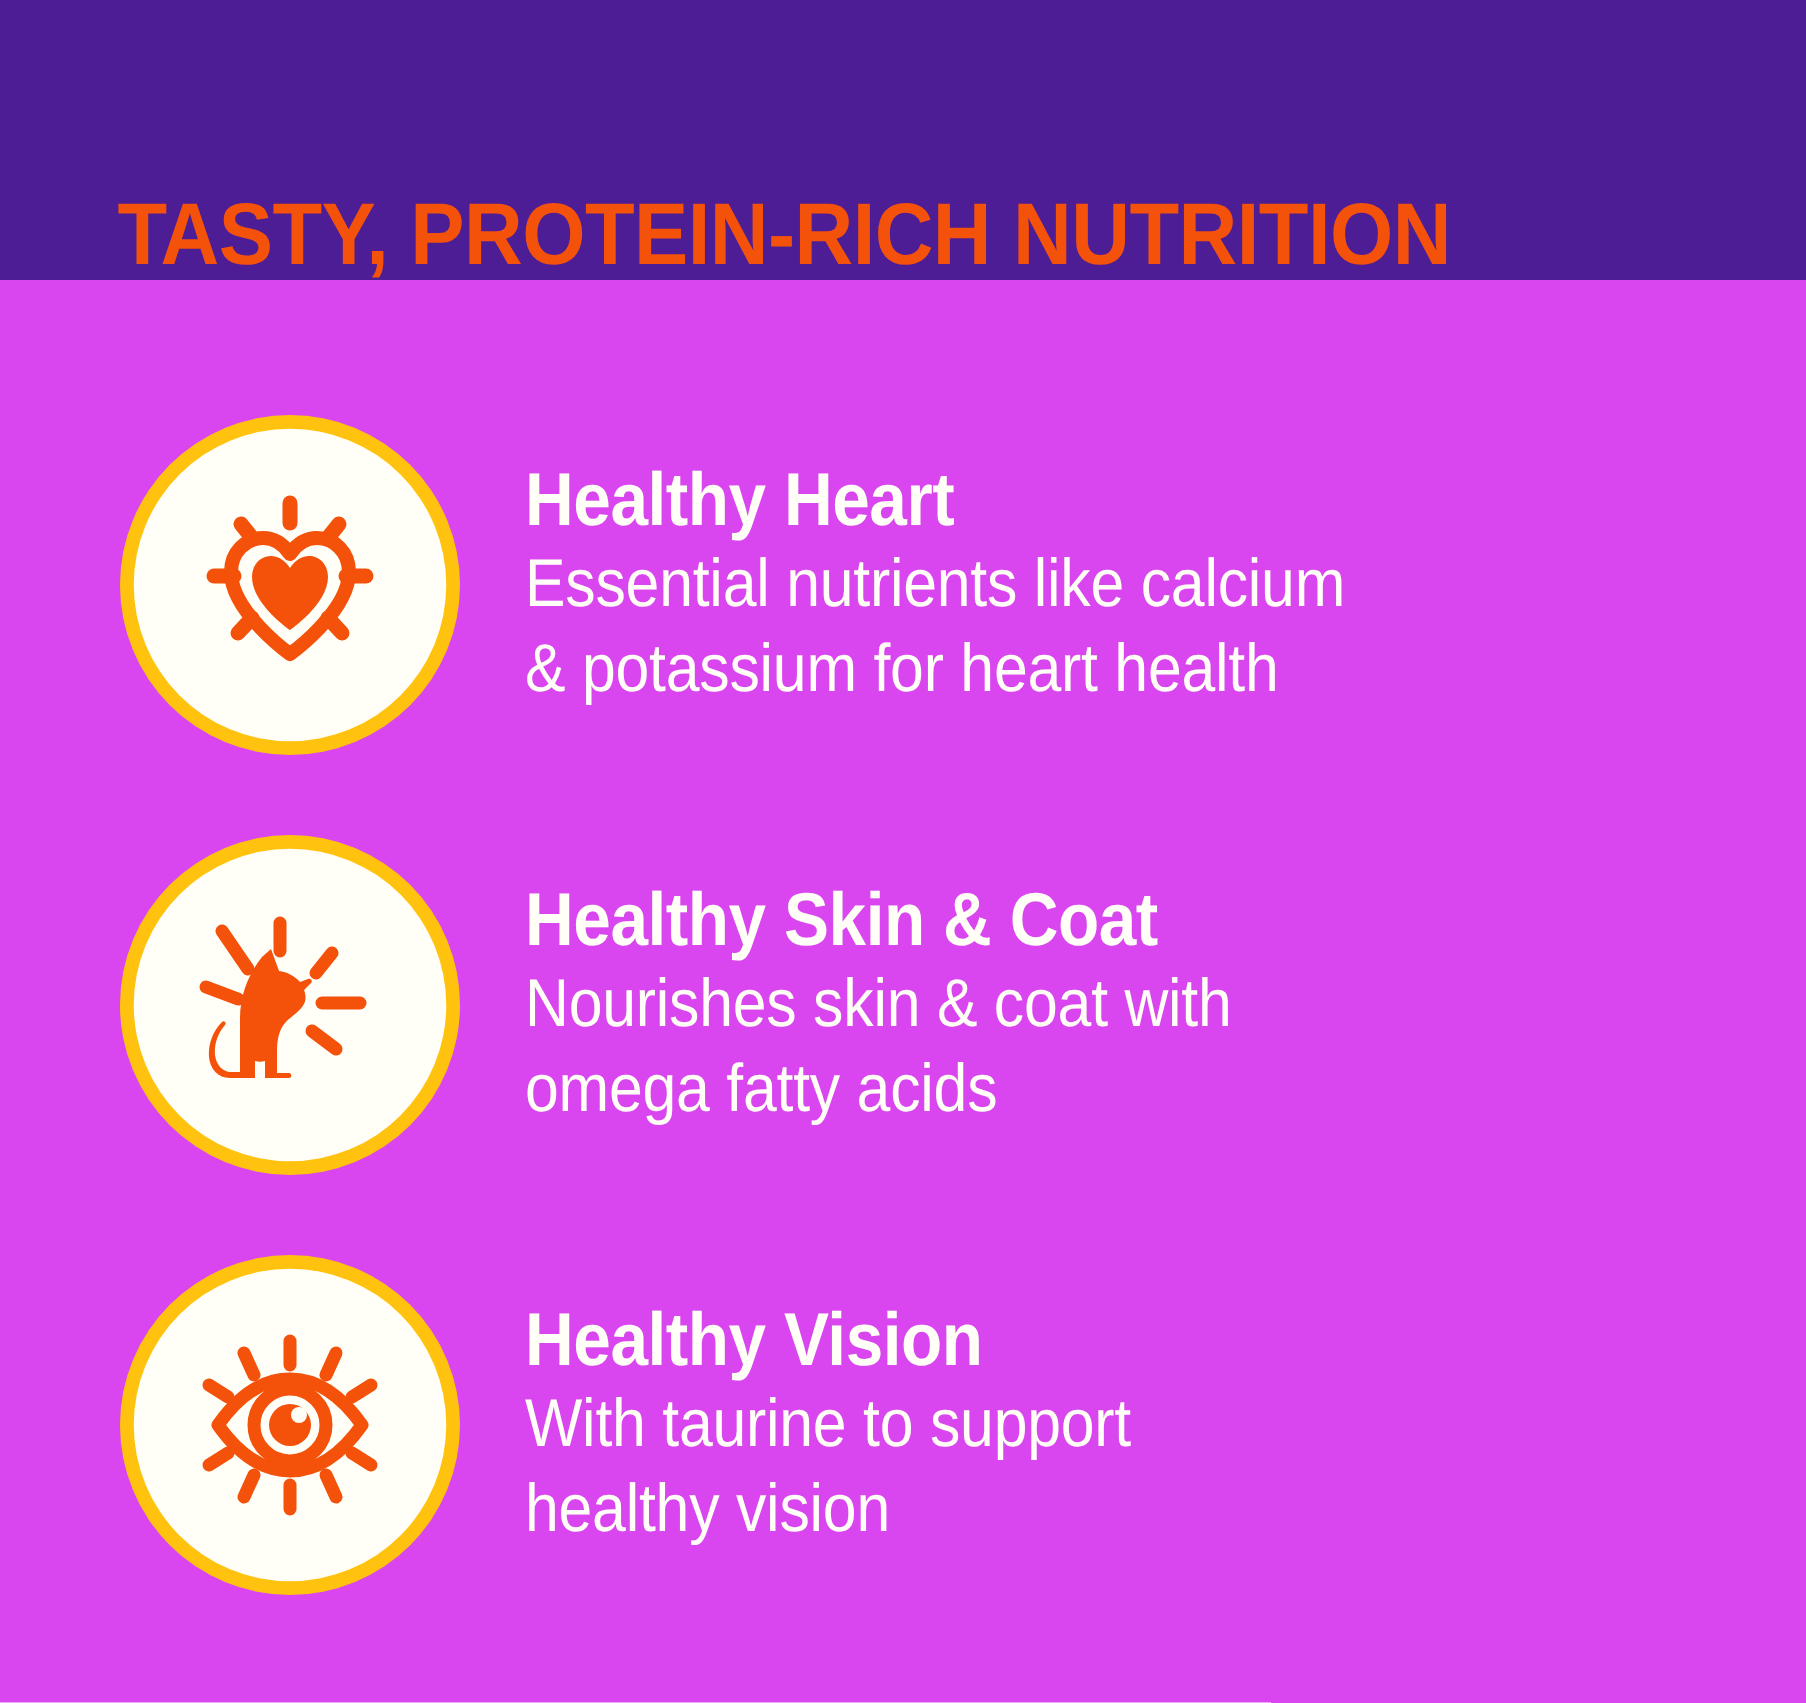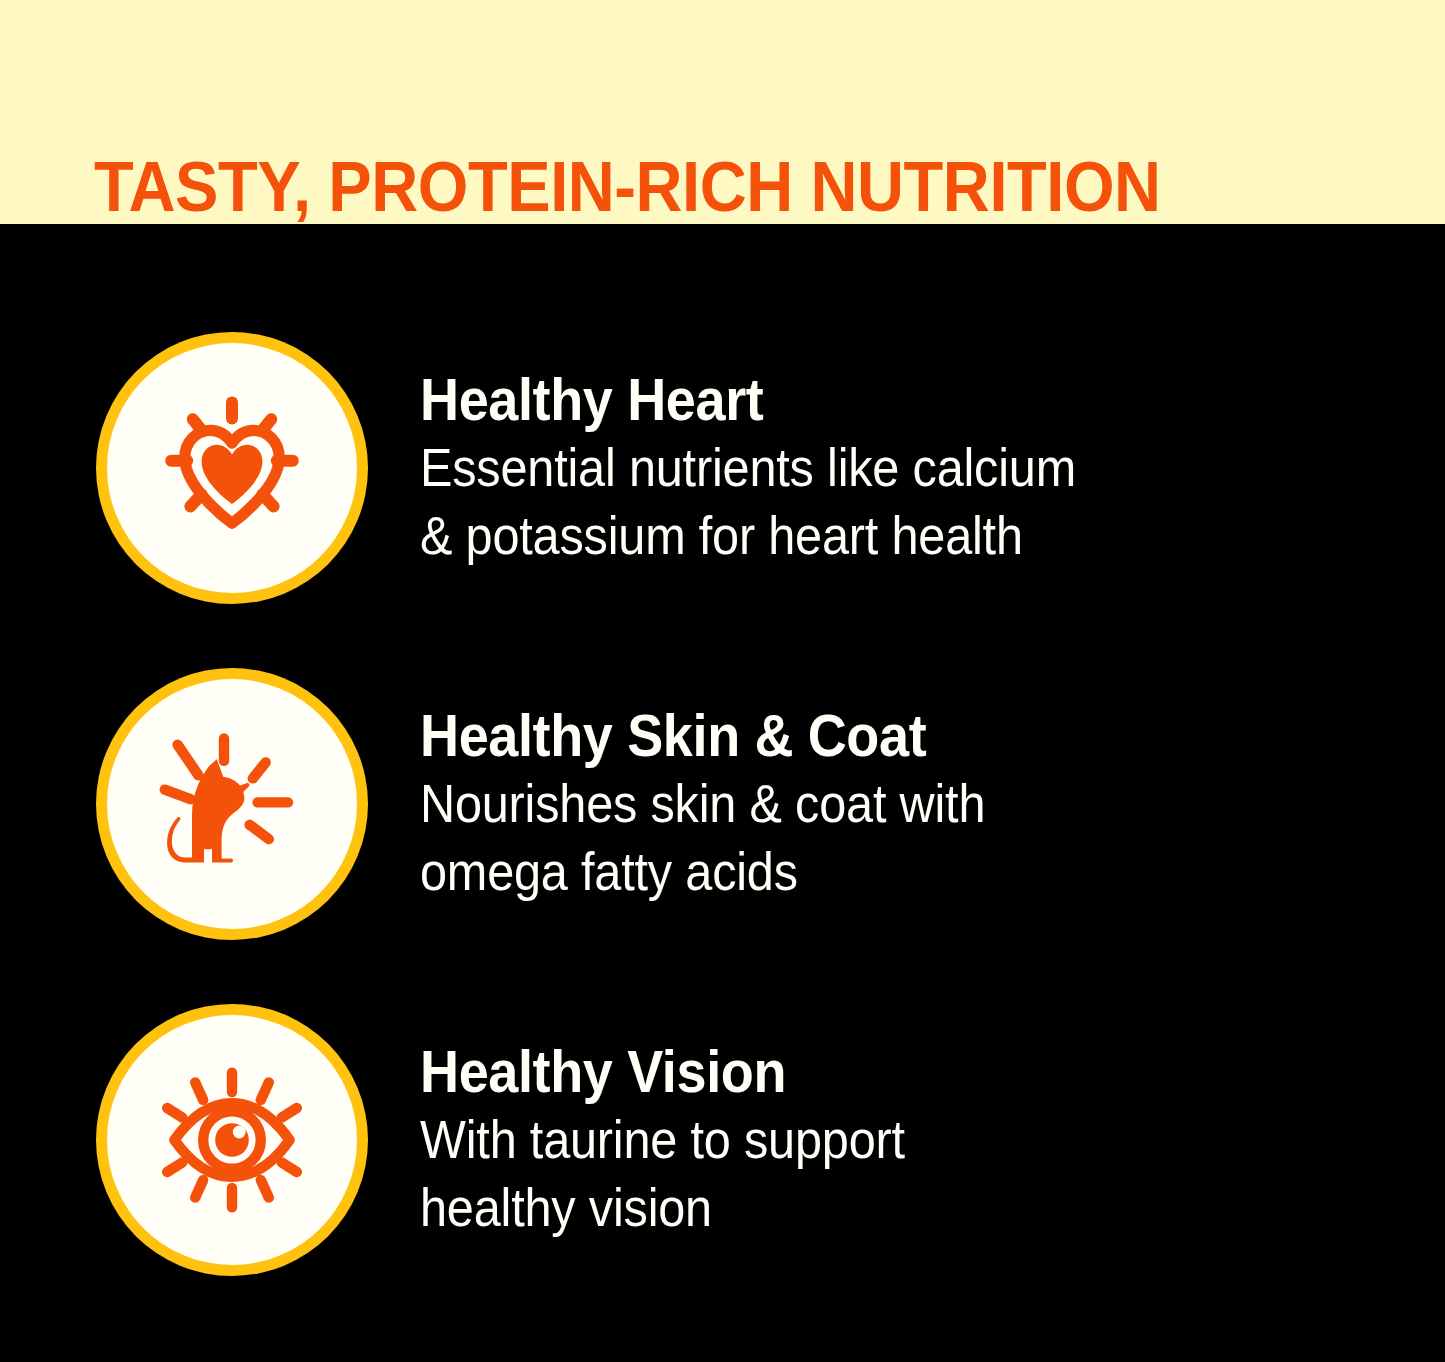--- a/index.html
+++ b/index.html
@@ -22,21 +22,21 @@
     overflow: hidden;
   }
 
   
   .header {
     position: absolute;
     left: 0;
     top: 0;
     width: 1445px;
     height: 224px;
-    background: #fef9c3;
+    background: #4c1d95;
     box-sizing: border-box;
     padding-left: 94px;
   }
   .headline {
     margin: 0;
     padding-top: 2px;
     color: #F4510A;
     font-family: "Liberation Sans", sans-serif;
     font-weight: bold;
     font-size: 70px;
@@ -50,21 +50,21 @@
     display: block;
   }
 
   
   .panel {
     position: absolute;
     left: 0;
     top: 224px;
     width: 1445px;
     height: 1138px;
-    background: #000000;
+    background: #d946ef;
   }
 
   .benefits {
     position: absolute;
     left: 0;
     top: 0;
     width: 1445px;
     height: 1138px;
     display: flex;
     flex-direction: column;

